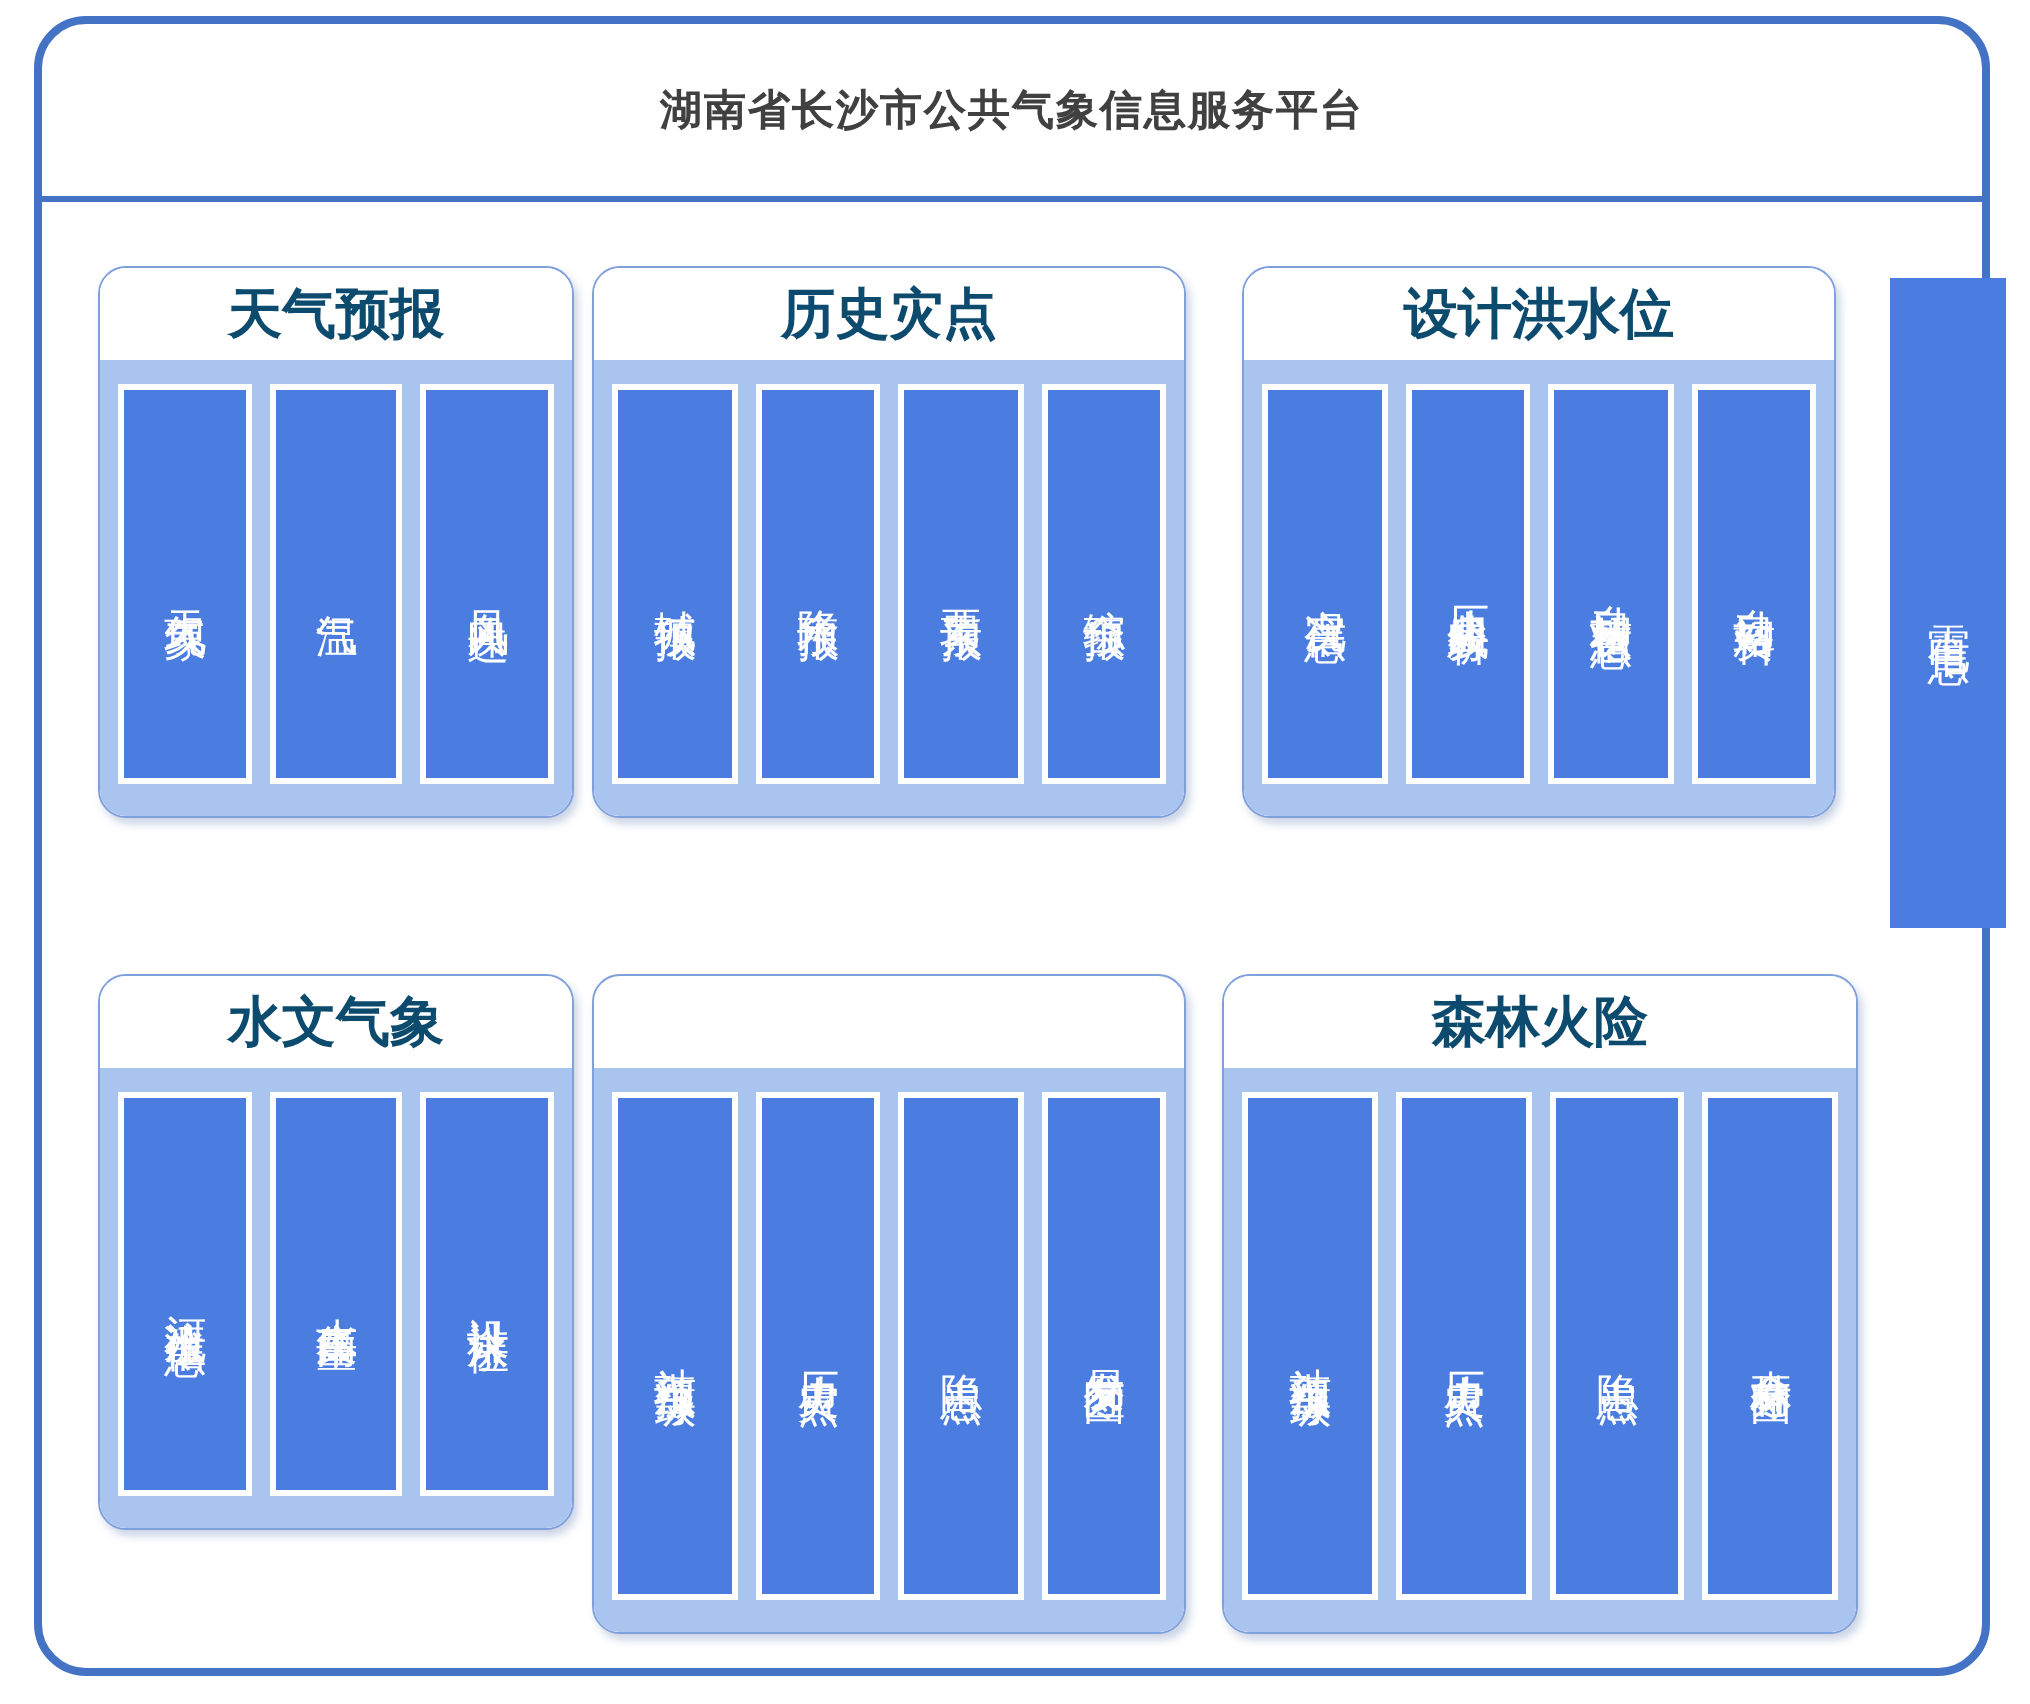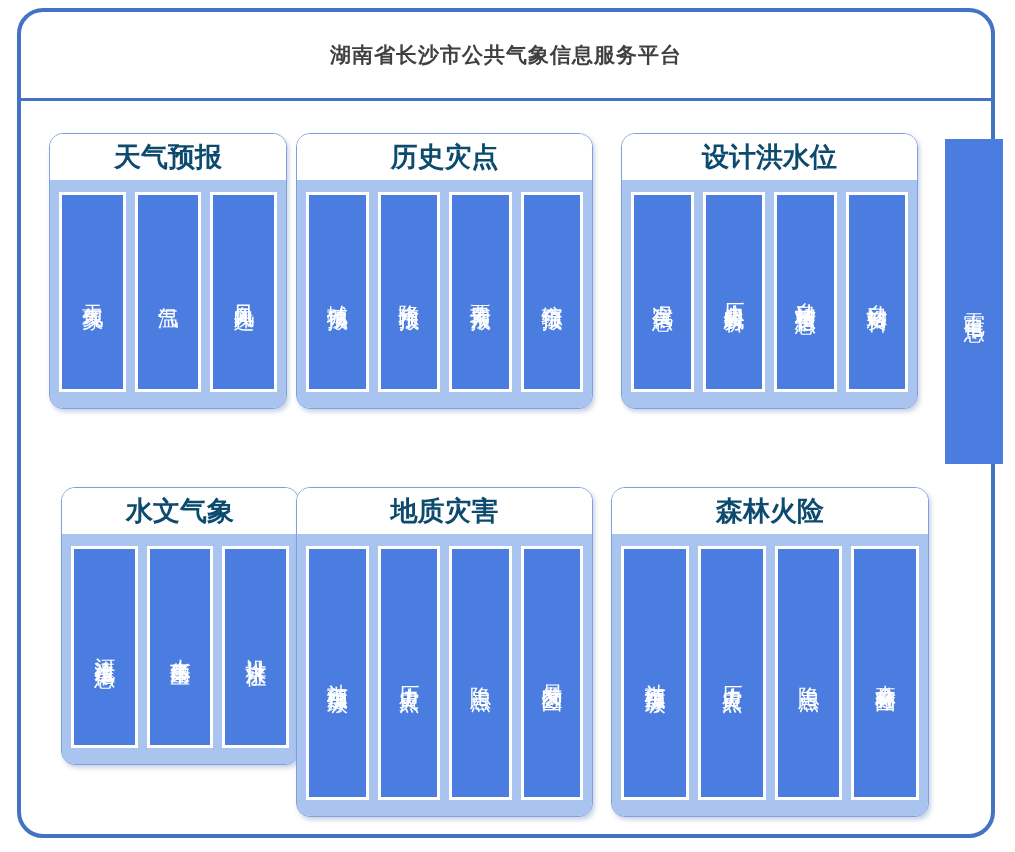--- a/index.html
+++ b/index.html
@@ -126,21 +126,21 @@
   #lightning-bar .item-label {
     letter-spacing: 3px;
   }
 
   
   #panel-weather-forecast   { left: 28px;  top: 32px;  width: 238px; height: 276px; }
   #panel-fine-forecast      { left: 275px; top: 32px;  width: 297px; height: 276px; }
   #panel-regional-weather   { left: 600px; top: 32px;  width: 297px; height: 276px; }
   #lightning-bar            { left: 924px; top: 38px;  width: 58px;  height: 325px; }
 
-  #panel-hydrology          { left: 40px;  top: 386px; width: 238px; height: 278px; }
+  #panel-hydrology          { left: 28px;  top: 386px; width: 238px; height: 278px; }
   #panel-geological-hazard  { left: 275px; top: 386px; width: 297px; height: 330px; }
   #panel-forest-fire        { left: 590px; top: 386px; width: 318px; height: 330px; }
 </style>
 </head>
 <body>
 
 <div id="app-frame">
 
   <div id="app-title-bar">
     <div id="app-title">湖南省长沙市公共气象信息服务平台</div>
@@ -220,23 +220,20 @@
         <div class="item-bar">
           <span class="item-label">水库集雨量</span>
         </div>
         <div class="item-bar">
           <span class="item-label">设计洪水位</span>
         </div>
       </div>
     </div>
 
     <div class="panel" id="panel-geological-hazard">
-      <div class="panel-header">
-        <span class="panel-title">地质灾害</span>
-      </div>
       <div class="panel-body">
         <div class="item-bar">
           <span class="item-label">站点预报等级</span>
         </div>
         <div class="item-bar">
           <span class="item-label">历史灾点</span>
         </div>
         <div class="item-bar">
           <span class="item-label">隐患点</span>
         </div>

